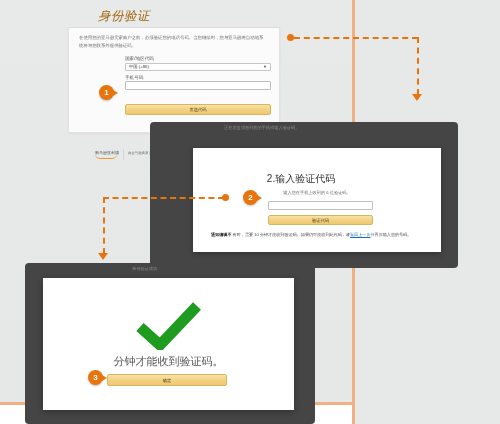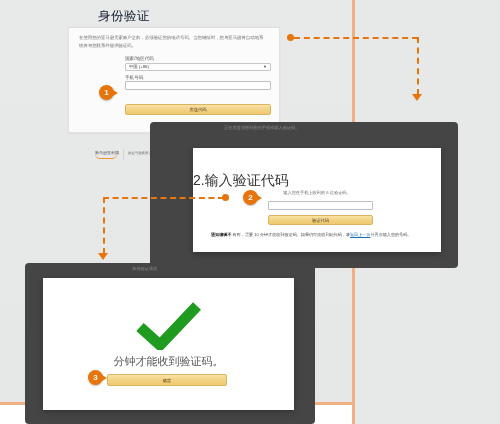--- a/index.html
+++ b/index.html
@@ -34,21 +34,21 @@
     background:#efb183;
   }
   .page-below{
     position:absolute;left:0;top:405px;width:352px;height:19px;
     background:#ffffff;
   }
 
   
   #step1-title{
     position:absolute;left:98px;top:8px;
-    font-size:12.5px;color:#0f172a;letter-spacing:.5px;
+    font-size:12.5px;color:#a16207;letter-spacing:.5px;font-style:italic;
   }
   #step1-card{
     position:absolute;left:68px;top:27px;width:210px;height:104px;
     background:#fbfbfb;
     border:1px solid #e2e2e2;
     border-top:1px solid #dcdcdc;
     box-shadow:0 1px 2px rgba(0,0,0,.05);
   }
   #step1-desc{
     position:absolute;left:10px;top:6px;width:188px;
@@ -102,22 +102,22 @@
   .overlay-title{
     position:absolute;font-size:4.2px;color:#8e8e8e;
   }
 
   
   #step2-modal{
     position:absolute;left:193px;top:148px;width:248px;height:104px;
     background:#ffffff;box-shadow:0 2px 6px rgba(0,0,0,.28);
   }
   #step2-heading{
-    position:absolute;left:0;top:24px;width:216px;
-    font-size:14px;color:#333;
+    position:absolute;left:0;top:24px;width:216px;text-align:center;
+    font-size:10px;color:#333;
   }
   #step2-sub{
     position:absolute;left:0;top:42px;width:248px;text-align:center;
     font-size:4.2px;color:#666;
   }
   #step2-input{
     position:absolute;left:75px;top:53px;width:105px;height:9px;
     box-sizing:border-box;background:#fff;
     border:1px solid #bfbfbf;border-radius:1px;
   }

